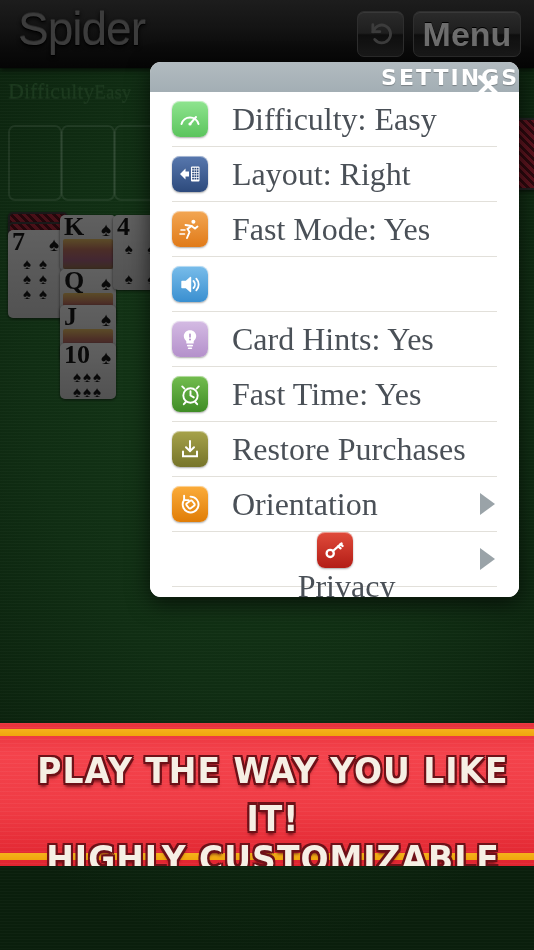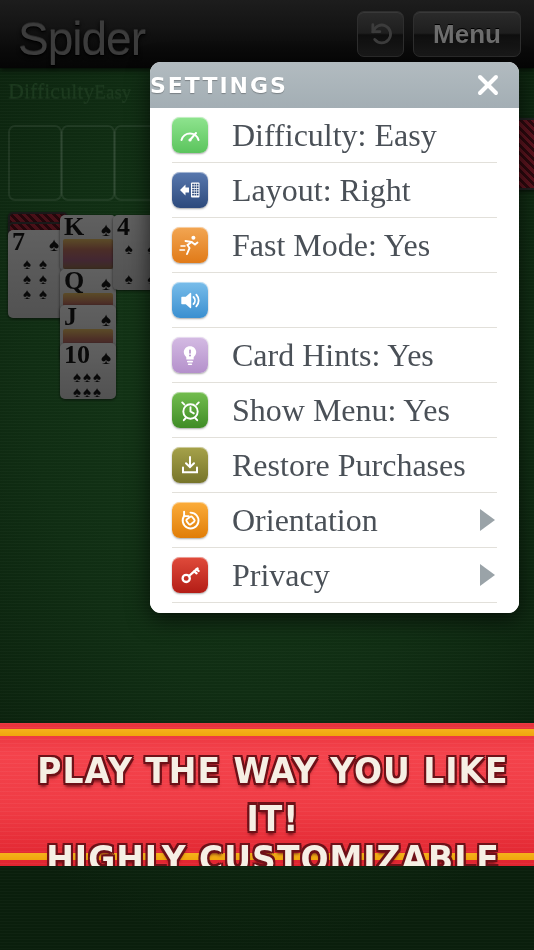--- a/index.html
+++ b/index.html
@@ -20,21 +20,21 @@
   }
 
   
   .topbar{
     position:absolute;left:0;top:0;width:534px;height:68px;
     background:linear-gradient(to bottom,#1d1d1d 0%,#141414 40%,#0b0b0b 70%,#050505 100%);
     box-shadow:0 2px 5px rgba(0,0,0,.7);
     z-index:4;
   }
   .logo{
-    position:absolute;left:18px;top:12px;
+    position:absolute;left:18px;top:2px;
     font-size:46px;font-weight:400;letter-spacing:-1px;
     color:#3c3c3c;
     text-shadow:0 1px 0 #000, 0 -1px 0 #2a2a2a, 0 2px 4px #000;
     font-family:"Liberation Sans", sans-serif;
   }
   .tb-btn{
     position:absolute;top:11px;height:44px;
     border-radius:7px;
     background:linear-gradient(to bottom,#2b2b2b 0%,#1e1e1e 48%,#0e0e0e 52%,#1a1a1a 100%);
     border:1px solid #2e2e2e;
@@ -46,21 +46,21 @@
   .undo-glyph{
     position:absolute;left:0;top:0;width:100%;height:100%;
     display:flex;align-items:center;justify-content:center;
     font-size:28px;color:#3a3a3a;
     text-shadow:0 1px 0 #000;
   }
   .undo-glyph svg{display:block;}
   .menu-label{
     position:absolute;left:0;top:0;width:100%;height:100%;
     display:flex;align-items:center;justify-content:center;
-    font-size:26px;color:#6d6d6d;font-weight:600;
+    font-size:34px;color:#6d6d6d;font-weight:600;
     text-shadow:0 -1px 0 #000;
     letter-spacing:0px;
     text-align:right;
   }
 
   
   .difficulty-status{
     position:absolute;left:8px;top:78px;z-index:2;
     font-family:"Liberation Serif", serif;
     color:#1c3a1e;
@@ -120,44 +120,44 @@
   
   .dialog{
     position:absolute;left:150px;top:62px;width:369px;
     border-radius:11px;
     background:#ffffff;
     box-shadow:0 6px 22px rgba(0,0,0,.65);
     overflow:hidden;
     z-index:6;
   }
   .dialog-header{
-    position:relative;height:46px;
+    position:relative;height:30px;
     background:linear-gradient(to bottom,#b2bbc0 0%,#a3aeb4 100%);
-    display:flex;align-items:center;justify-content:flex-start;
+    display:flex;align-items:center;justify-content:flex-end;
   }
   .dialog-title{
     font-size:22px;font-weight:700;color:#fff;letter-spacing:2px;
     text-shadow:0 1px 1px rgba(0,0,0,.28);
     font-family:"DejaVu Sans", sans-serif;
   }
   .close-btn{
     position:absolute;right:14px;top:0;height:46px;width:34px;
     display:flex;align-items:center;justify-content:center;
     cursor:pointer;
   }
   .close-btn svg{display:block;}
   .dialog-body{background:#fff;padding:0 0 10px 0;}
 
   .row{
     position:relative;display:flex;align-items:center;
     height:54px;margin:0 22px;
     border-bottom:1px solid #e2e0da;
     cursor:pointer;
   }
-  .row:last-child{border-bottom:1px solid #e2e0da;}
+  .row:last-child{border-bottom:1px solid #e2e0da;flex-direction:column;}
   .row .icon{
     width:36px;height:36px;border-radius:8px;flex:0 0 36px;
     position:relative;
     box-shadow:0 1px 2px rgba(0,0,0,.35), inset 0 1px 0 rgba(255,255,255,.45);
     display:flex;align-items:center;justify-content:center;
   }
   .row .icon svg{display:block;}
   .row .label{
     margin-left:24px;
     font-family:"Liberation Serif", serif;
@@ -374,21 +374,21 @@
 
       <div class="row">
         <div class="icon" style="background:linear-gradient(to bottom,#73bd4f,#3f8c26);">
           <svg width="25" height="25" viewBox="0 0 25 25" fill="none" stroke="#fff" stroke-width="1.9" stroke-linecap="round">
             <circle cx="12.5" cy="13.5" r="7.2"></circle>
             <path d="M12.5 9.2 L12.5 13.5 L15.8 15.4"></path>
             <path d="M6.4 6.6 L4.2 4.4 M18.6 6.6 L20.8 4.4"></path>
             <path d="M7.8 20 L5.8 22.2 M17.2 20 L19.2 22.2"></path>
           </svg>
         </div>
-        <div class="label">Show Menu: Yes</div>
+        <div class="label">Fast Time: Yes</div>
       </div>
 
 
       <div class="row">
         <div class="icon" style="background:linear-gradient(to bottom,#a6a24a,#76742a);">
           <svg width="24" height="24" viewBox="0 0 24 24" fill="none" stroke="#fff" stroke-width="2" stroke-linecap="round">
             <path d="M12 4 L12 13.4"></path>
             <path d="M8 10.2 L12 14.2 L16 10.2"></path>
             <path d="M5 14.6 L5 19.2 L19 19.2 L19 14.6"></path>
           </svg>

